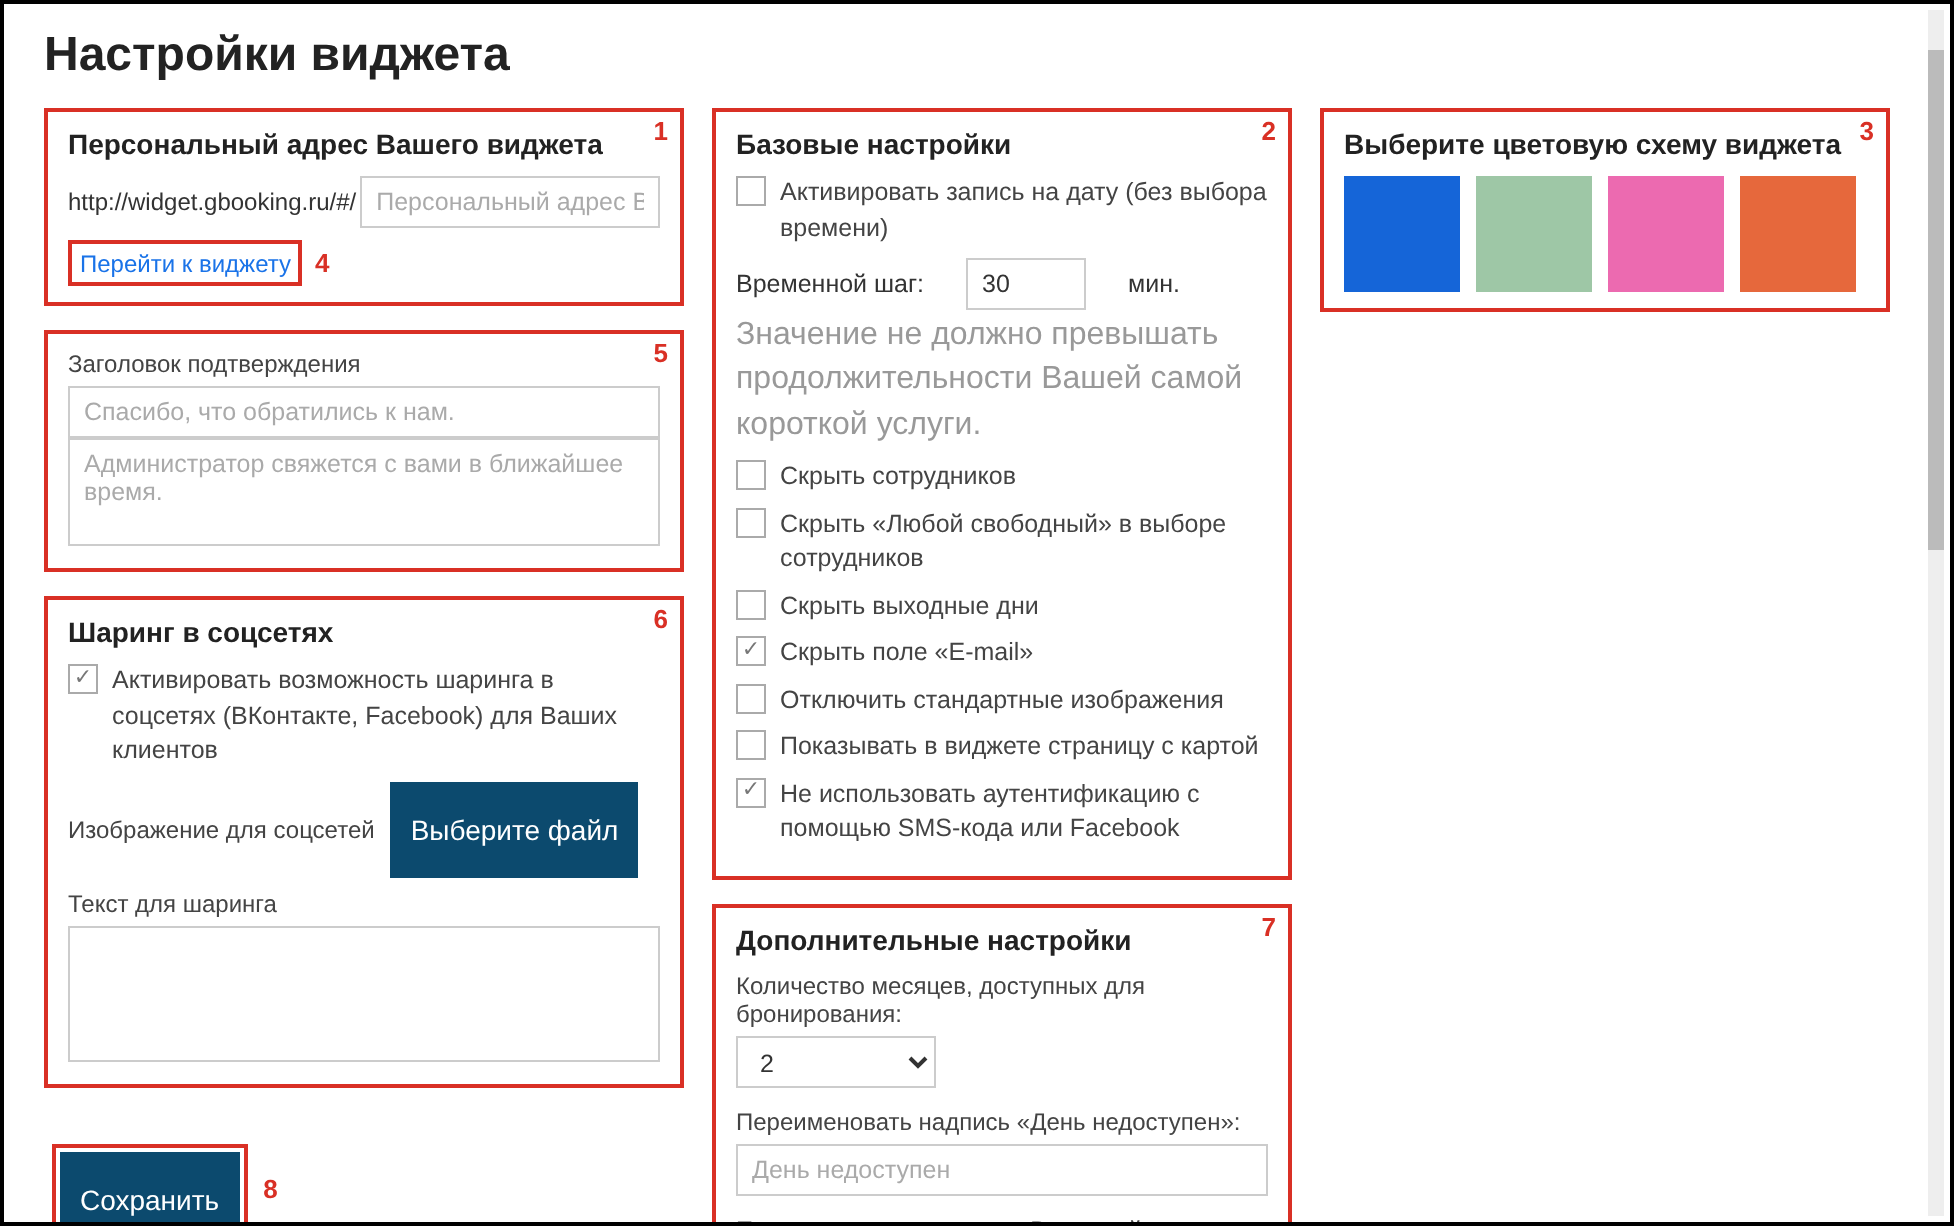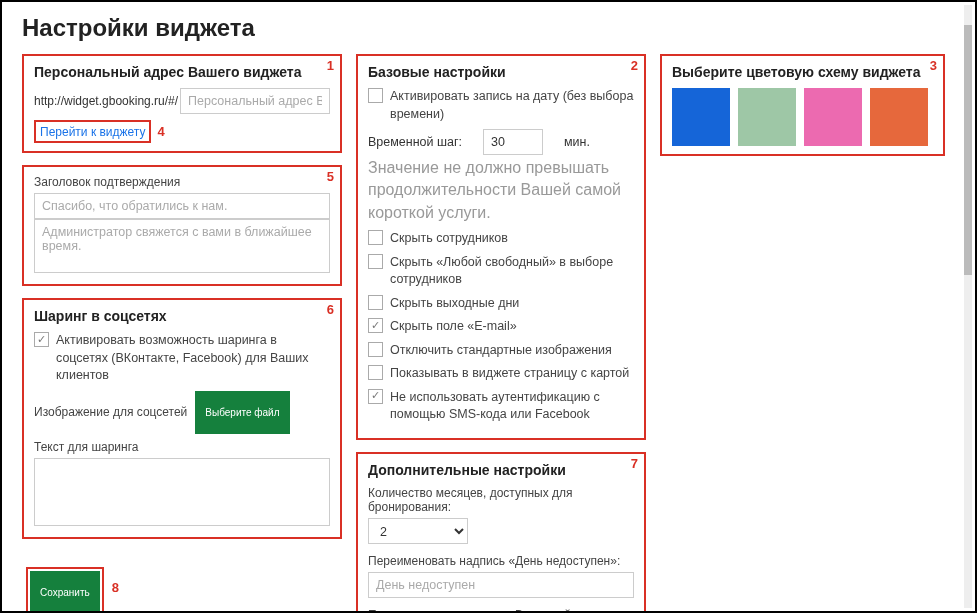--- a/index.html
+++ b/index.html
@@ -121,25 +121,25 @@
 .step-row { display: flex; align-items: center; gap: 21px; font-size: 12.5px; }
 .step-row input { width: 60px; }
 
 .swatches { display: flex; gap: 8px; }
 .swatch {
   width: 58px; height: 58px;
   cursor: pointer;
 }
 
 .btn-green {
-  background: #15803d;
+  background: #0c4a6e;
   color: #fff;
   border: none;
   padding: 16px 10px;
-  font-size: 10px;
+  font-size: 14px;
   cursor: pointer;
 }
 .btn-save-wrap {
   display: inline-flex;
   align-items: center;
   gap: 8px;
   margin-top: 10px;
   margin-left: 4px;
   border: 2px solid #d93025;
   padding: 2px;

